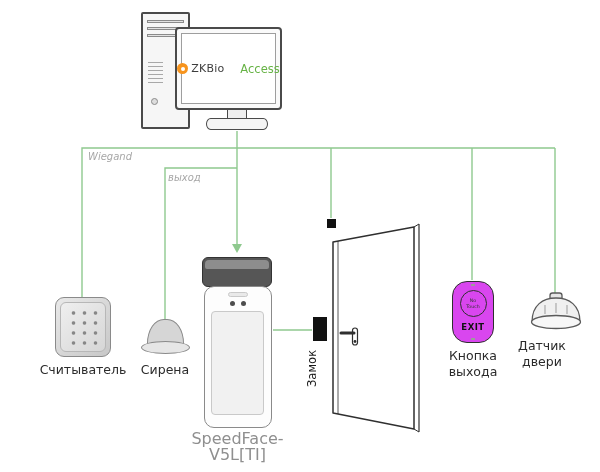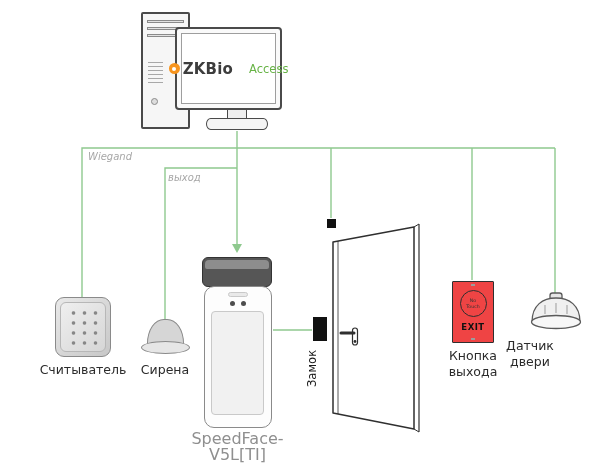--- a/index.html
+++ b/index.html
@@ -27,21 +27,21 @@
 
   
   .monitor { left:175px; top:27px; width:107px; height:83px; background:#fafafa;
              border:2px solid #4a4a4a; border-radius:4px; padding:4px; }
   .screen { width:100%; height:100%; background:#fff; border:1px solid #9e9e9e;
             display:flex; align-items:center; justify-content:center; }
   .logo-icon { width:11px; height:11px; border-radius:50%; background:#f7941d;
                display:inline-block; position:relative; margin-right:3px; flex:0 0 auto; }
   .logo-icon::after { content:""; position:absolute; left:3.5px; top:3.5px; width:4px; height:4px;
                       border-radius:50%; background:#fff; }
-  .logo-zk { font-size:15px; font-weight:bold; color:#3d3d3d; letter-spacing:0.2px; }
+  .logo-zk { font-size:11px; font-weight:normal; color:#3d3d3d; letter-spacing:0.2px; }
   .logo-access { font-size:11.5px; color:#67b346; margin-left:16px; }
   .mon-neck { left:227px; top:110px; width:20px; height:9px; background:#efefef;
               border:1.5px solid #4a4a4a; border-top:none; }
   .mon-base { left:206px; top:118px; width:62px; height:12px; background:#f4f4f4;
               border:1.5px solid #4a4a4a; border-radius:7px / 9px; }
 
   
   .reader { left:55px; top:297px; width:56px; height:60px; border:1.5px solid #8a8a8a;
             border-radius:9px; background:linear-gradient(135deg,#e9e9e9,#c7c7c7); }
   .reader-inner { position:absolute; inset:4px; border:1px solid #b7b7b7; border-radius:6px;
@@ -70,22 +70,22 @@
   .sf-screen { position:absolute; left:6px; top:24px; width:53px; height:104px; background:#f1f1f1;
                border:1px solid #c9c9c9; border-radius:4px; }
 
   
   .sensor-box { left:327px; top:219px; width:9px; height:9px; background:#111; }
   .lock-box { left:313px; top:317px; width:14px; height:24px; background:#111; }
   .lock-label { left:305px; top:343px; width:15px; height:44px; writing-mode:vertical-rl;
                 transform:rotate(180deg); font-size:11.5px; color:#1a1a1a; }
 
   
-  .exit-plate { left:452px; top:281px; width:42px; height:62px; background:#ef4444;
-                border:1.5px solid #2f2f2f; border-radius:1px; }
+  .exit-plate { left:452px; top:281px; width:42px; height:62px; background:#d946ef;
+                border:1.5px solid #2f2f2f; border-radius:15px; }
   .exit-screw { position:absolute; left:50%; width:4px; height:2px; margin-left:-2px; background:#9c9c9c; }
   .exit-screw.top { top:2px; } .exit-screw.bottom { bottom:2px; }
   .exit-circle { position:absolute; left:50%; top:8px; width:27px; height:27px; margin-left:-13.5px;
                  border:1.5px solid #2f2f2f; border-radius:50%;
                  display:flex; align-items:center; justify-content:center; text-align:center; }
   .no-touch { font-size:6px; line-height:1.15; color:#333; transform:scale(0.78); width:24px; }
   .exit-word { position:absolute; left:0; right:0; top:40px; text-align:center;
                font-size:8.5px; font-weight:bold; letter-spacing:0.5px; color:#111; }
 
   .two-line div { line-height:16px; }
@@ -179,18 +179,18 @@
       <span class="no-touch">No Touch</span>
     </div>
     <div class="exit-word">EXIT</div>
     <div class="exit-screw bottom"></div>
   </div>
   <div class="label two-line" style="left:432px; top:348px; width:82px;">
     <div>Кнопка</div>
     <div>выхода</div>
   </div>
 
-  <div class="label two-line" style="left:489px; top:338px; width:82px;">
+  <div class="label two-line" style="left:501px; top:338px; width:82px;">
     <div>Датчик</div>
     <div>двери</div>
   </div>
 
 </div>
 
 </body></html>

